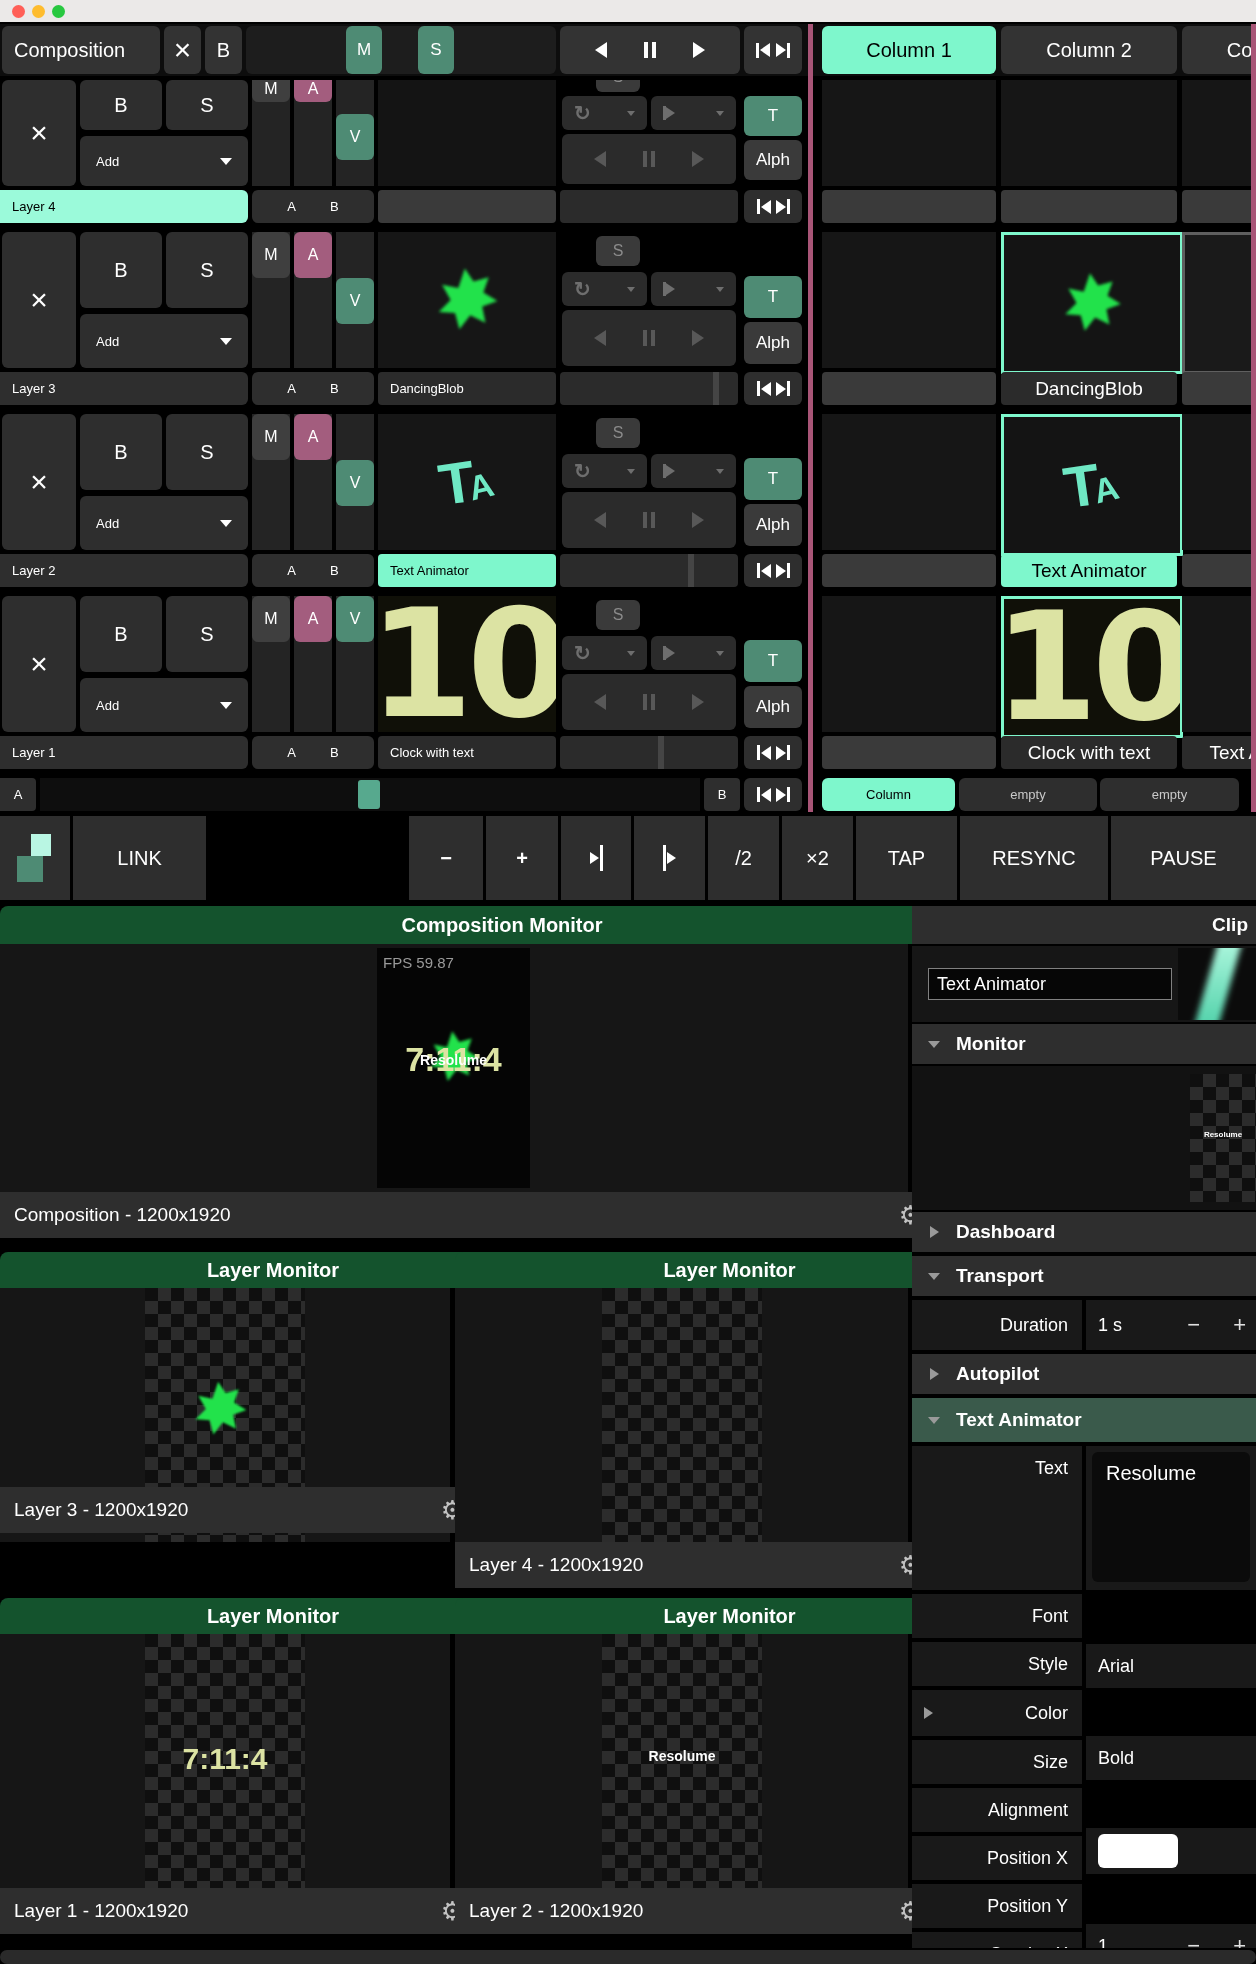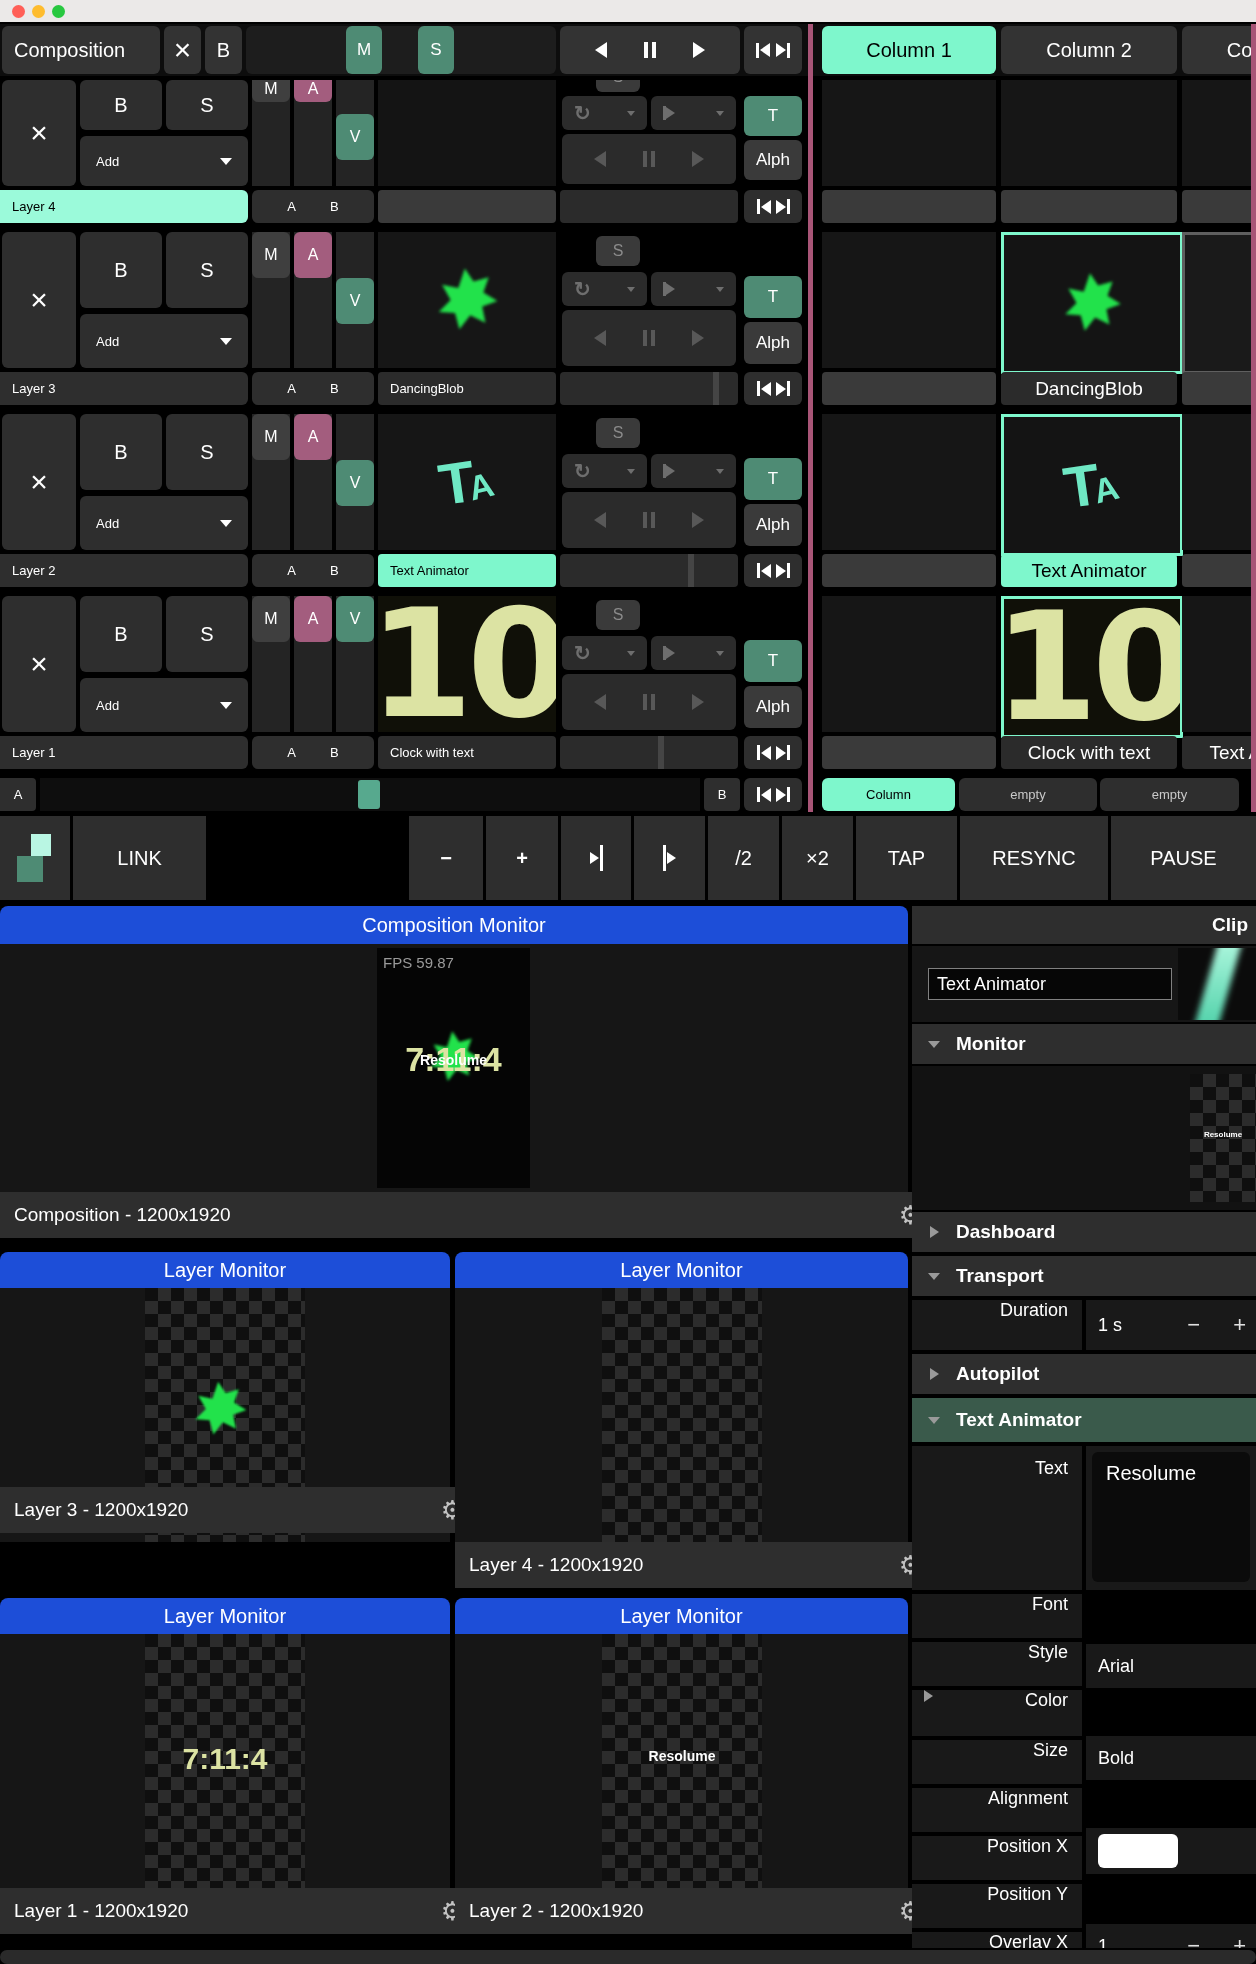--- a/index.html
+++ b/index.html
@@ -22,26 +22,26 @@
   .skip{display:flex;align-items:center;gap:1px;}
   .skip .bar{display:block;width:3px;height:15px;background:currentColor;}
   .skip .t-l{width:0;height:0;border-style:solid;border-width:7.5px 10px 7.5px 0;border-color:transparent currentColor transparent transparent;}
   .skip .t-r{width:0;height:0;border-style:solid;border-width:7.5px 0 7.5px 10px;border-color:transparent transparent transparent currentColor;}
   .fader{background:#242424;overflow:hidden;}
   .handle{position:absolute;left:0;width:38px;height:46px;border-radius:6px;display:flex;align-items:center;justify-content:center;font-size:16px;color:#fff;}
   .layer-block{overflow:hidden;width:1256px;}
   .thumb{background:#161616;overflow:hidden;display:flex;align-items:center;justify-content:center;}
   .gname{font-size:19px;}
   .checker{background-color:#0f0f0f;background-image:linear-gradient(45deg,#2c2c2c 25%,transparent 25%,transparent 75%,#2c2c2c 75%),linear-gradient(45deg,#2c2c2c 25%,transparent 25%,transparent 75%,#2c2c2c 75%);background-position:0 0,13px 13px;background-size:26px 26px;}
-  .mon-h{background:#1d4ed8;border-radius:8px 8px 0 0;display:flex;align-items:center;justify-content:center;font-size:20px;font-weight:normal;}
+  .mon-h{background:#14532d;border-radius:8px 8px 0 0;display:flex;align-items:center;justify-content:center;font-size:20px;font-weight:bold;padding-left:48px;}
   .mon-f{background:#2e2e2e;display:flex;align-items:center;font-size:19px;padding:0 14px;justify-content:space-between;}
   .gear{color:#c2c2c2;font-size:26px;line-height:1;}
   .sec{background:#2e2e2e;display:flex;align-items:center;font-size:19px;font-weight:bold;}
   .sec .aw{width:44px;display:flex;justify-content:center;color:#9a9a9a;}
-  .prow-l{background:#191919;display:flex;align-items:flex-start;justify-content:flex-end;padding-right:14px;font-size:18px;box-sizing:border-box;}
+  .prow-l{background:#191919;display:flex;align-items:center;justify-content:flex-end;padding-right:14px;font-size:18px;box-sizing:border-box;}
   .prow-v{background:#191919;display:flex;align-items:center;padding-left:12px;font-size:18px;box-sizing:border-box;position:relative;}
   .step-m{position:absolute;right:56px;font-size:22px;color:#e0e0e0;}
   .step-p{position:absolute;right:10px;font-size:22px;color:#e0e0e0;}
   .drop{justify-content:space-between;padding:0 12px;color:#6e6e6e;background:#2b2b2b;}
   .loopg{font-size:20px;font-weight:bold;}
   .cueic{display:flex;align-items:center;}
   .cueic .vb{display:block;width:3px;height:14px;background:currentColor;}
   .cueic .t{width:0;height:0;border-style:solid;border-width:6px 0 6px 9px;border-color:transparent transparent transparent currentColor;}
   .xmark{font-size:30px;line-height:1;}
   .tick{position:absolute;top:0;width:6px;height:100%;background:#454545;}

